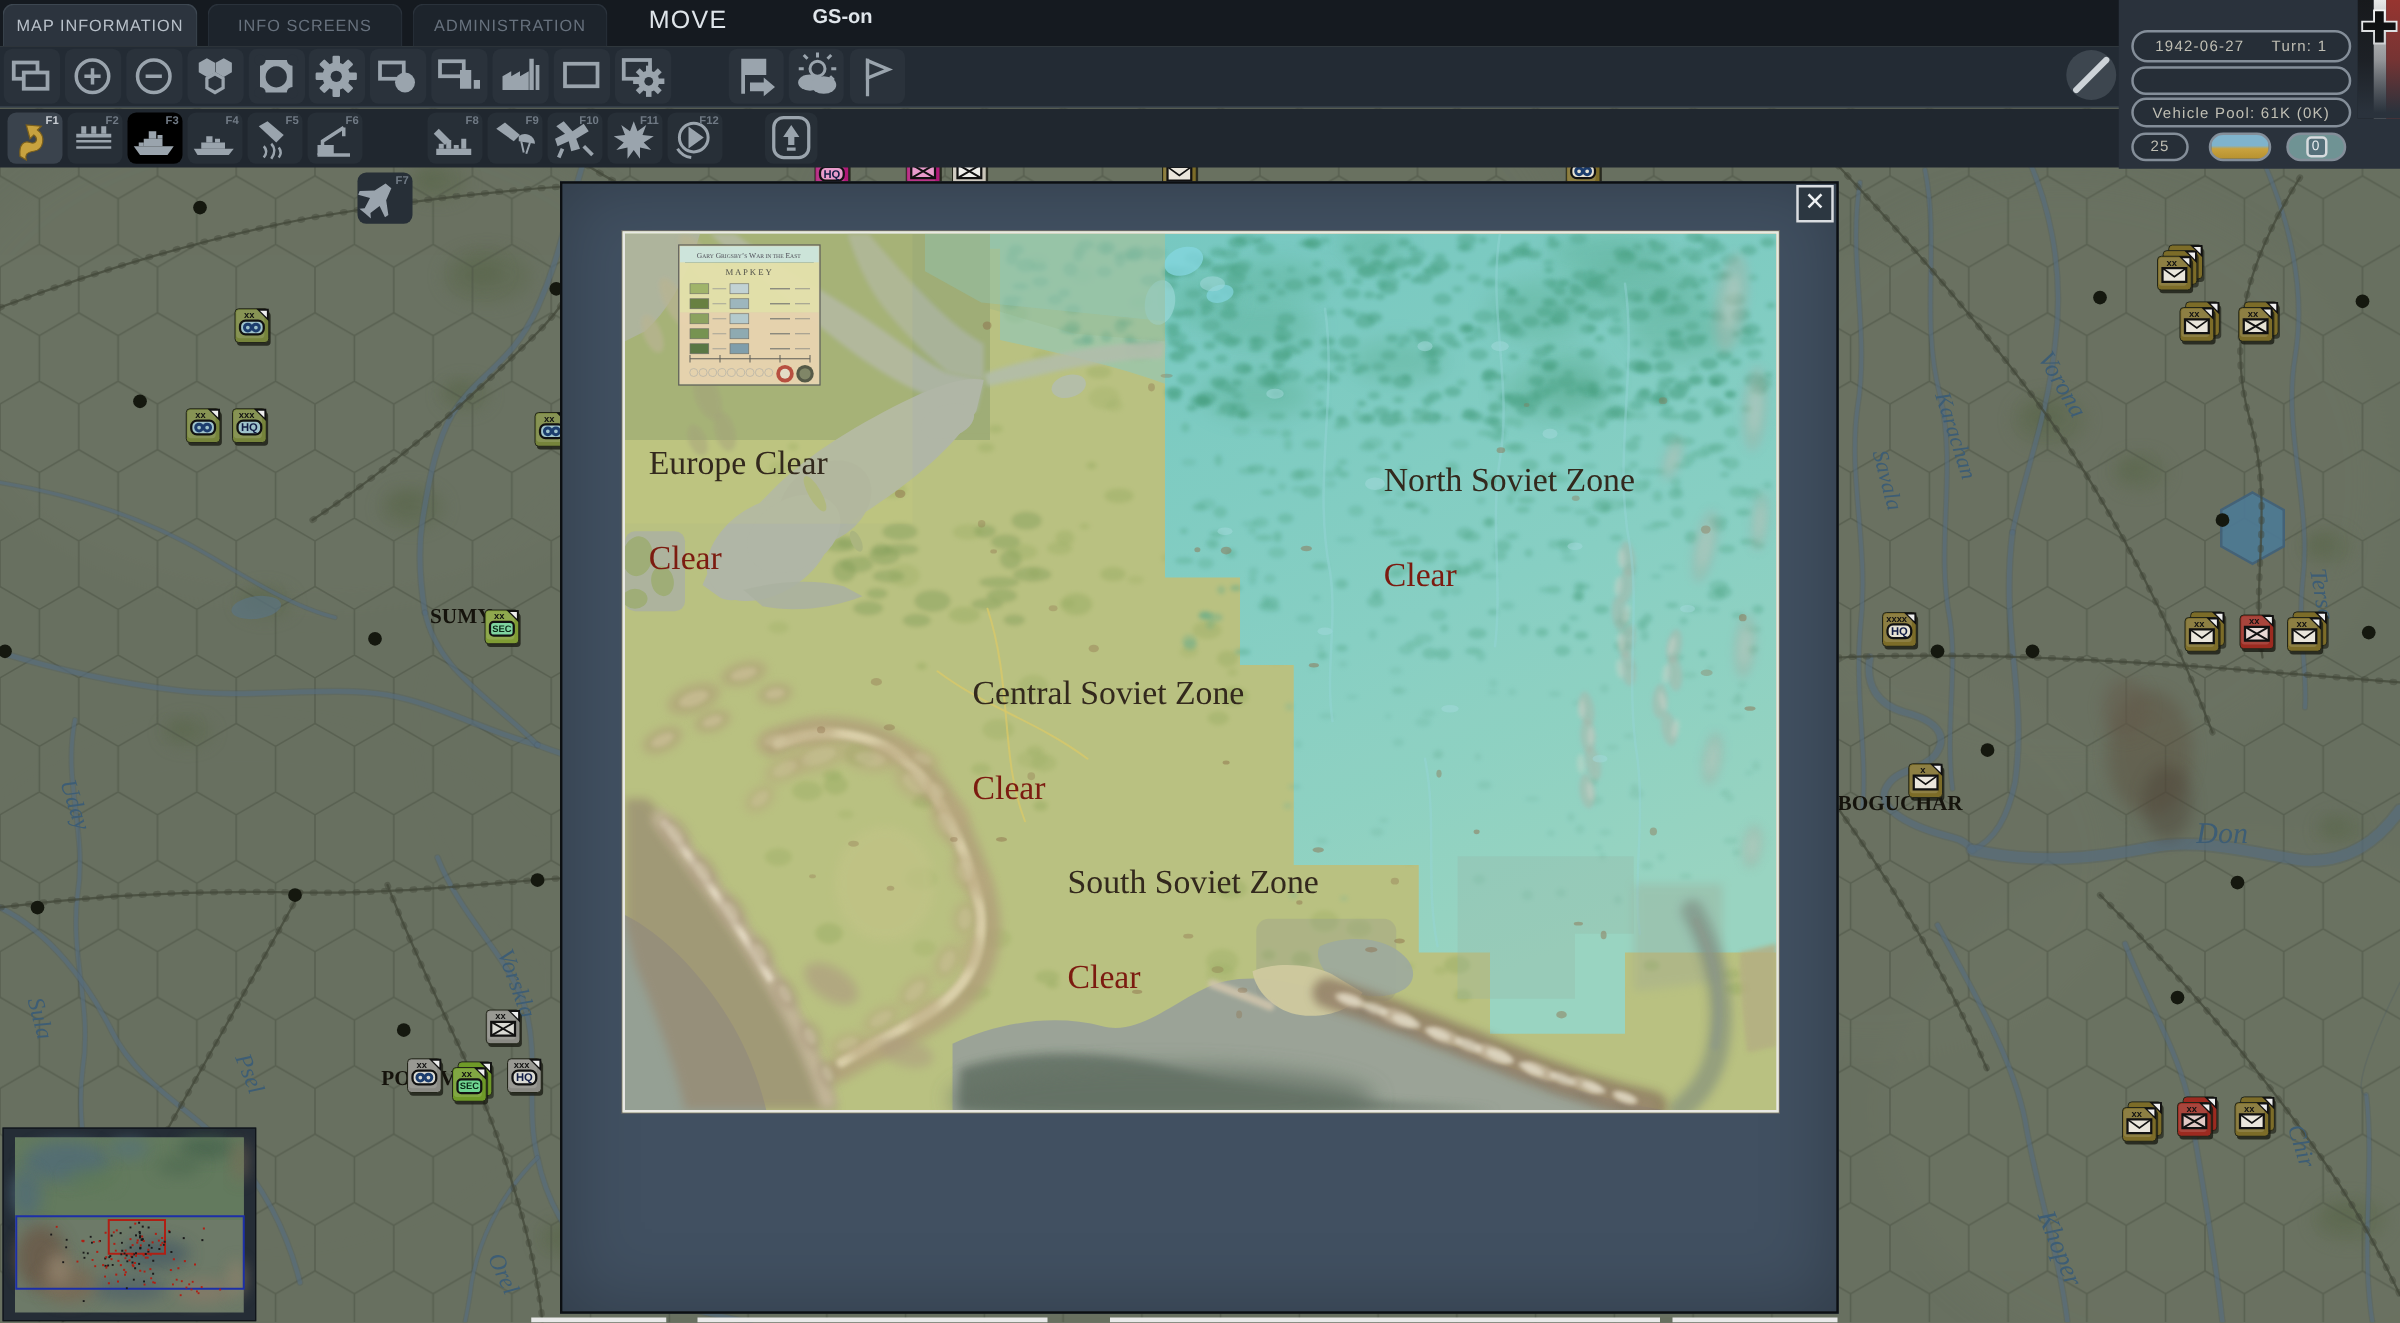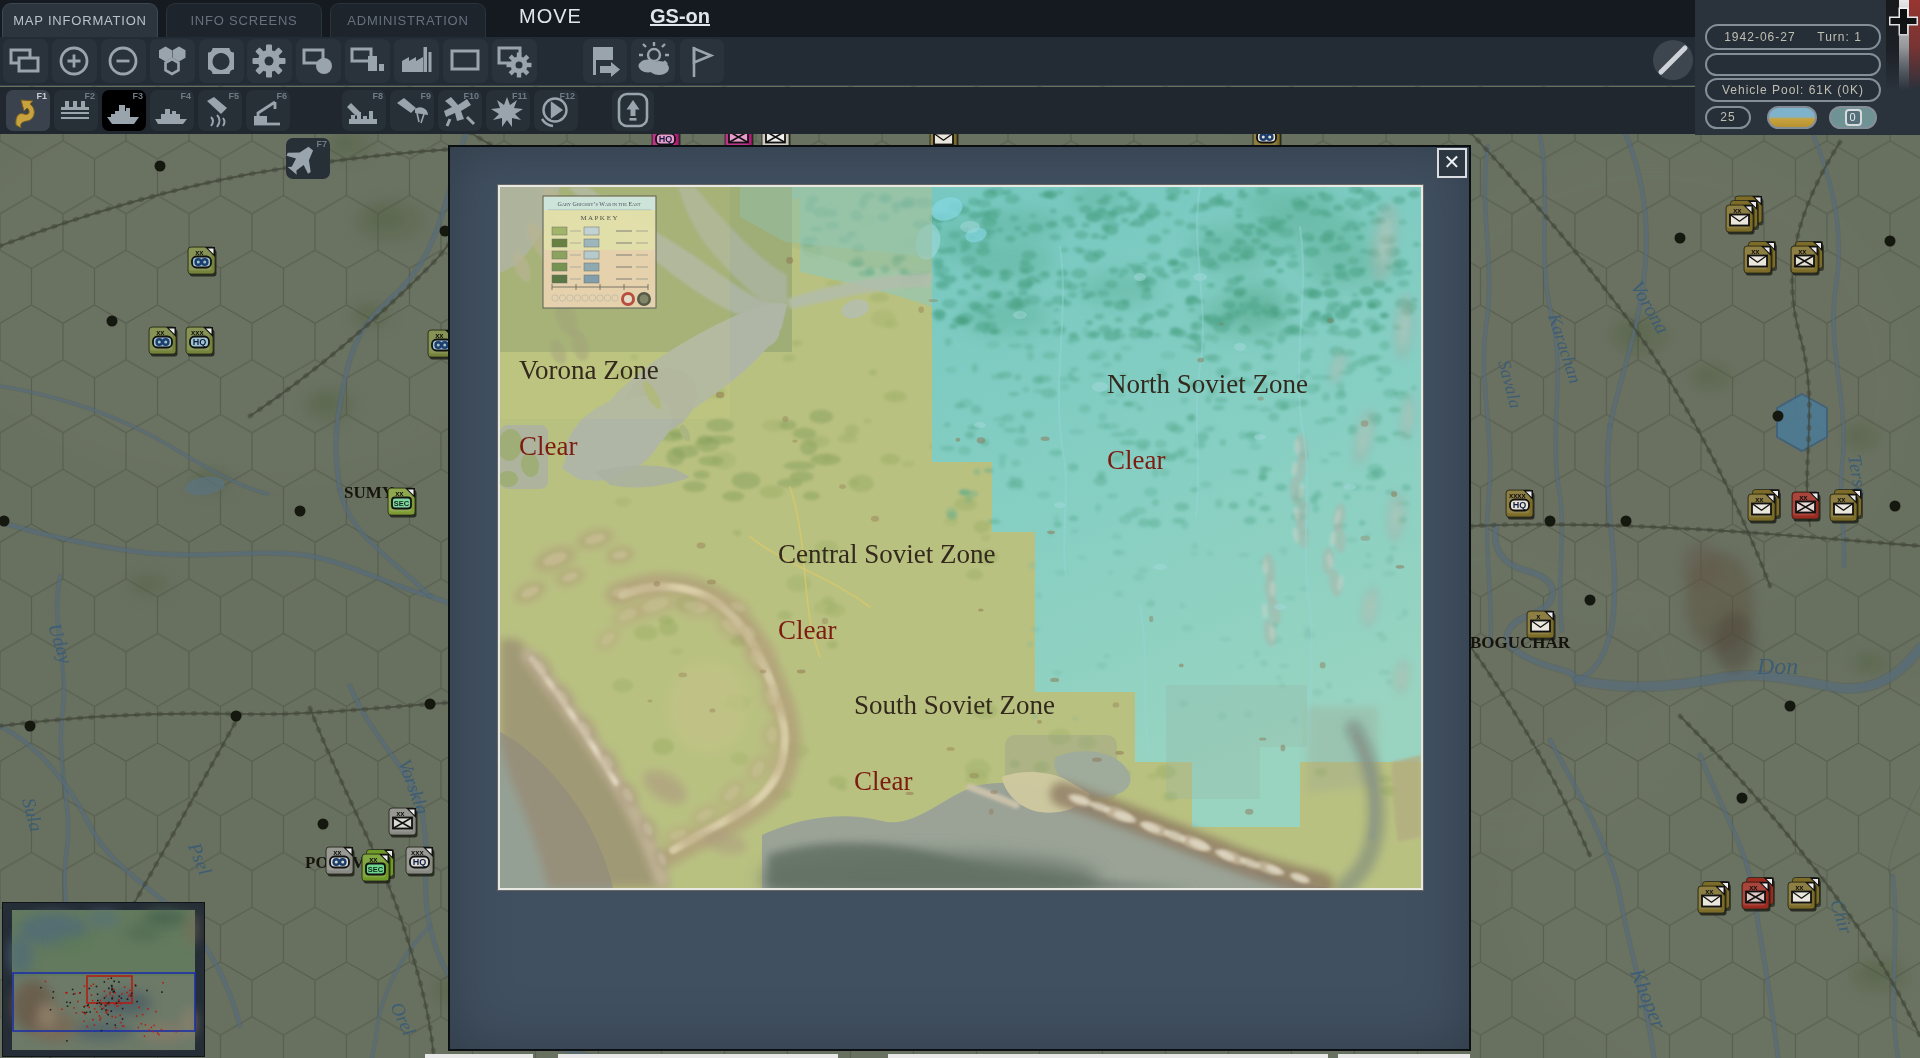--- a/index.html
+++ b/index.html
@@ -525,21 +525,21 @@
     <div class="tab" style="left:2px;width:156px;background:#2c343e;border:1px solid #3d4751;border-bottom:none;">
         <span class="tl" style="color:#b9c1ca">MAP INFORMATION</span>
       </div>
     <div class="tab" style="left:166px;width:156px;background:#1d242c;border:1px solid #2a323b;border-bottom:none;">
         <span class="tl" style="color:#67717d">INFO SCREENS</span>
       </div>
     <div class="tab" style="left:330px;width:156px;background:#1d242c;border:1px solid #2a323b;border-bottom:none;">
         <span class="tl" style="color:#67717d">ADMINISTRATION</span>
       </div>
     <div class="abs" style="left:519px;top:5px;width:120px;font-size:20px;color:#dfe5ea;letter-spacing:1px;">MOVE</div>
-    <div class="abs" style="left:650px;top:5px;width:120px;font-size:20px;color:#dfe5ea;font-weight:bold;text-decoration:underline;">GS-on</div>
+    <div class="abs" style="left:650px;top:5px;width:120px;font-size:16px;color:#dfe5ea;font-weight:bold;">GS-on</div>
   </div>
   <div id="row1">
       <div class="abs" style="left:3px;top:2px;width:45px;height:44px;background:#2a323b;border-radius:7px;"><svg width="45" height="44" viewBox="0 0 45 44">
           <g fill="none" stroke="#9aa4ad" stroke-width="3">
             <rect x="8" y="11" width="19" height="13"></rect>
             <rect x="16" y="19" width="19" height="13" fill="#2a323b"></rect>
           </g>
         </svg></div>
       <div class="abs" style="left:52px;top:2px;width:45px;height:44px;background:#2a323b;border-radius:7px;"><svg width="45" height="44" viewBox="0 0 45 44">
           <g stroke="#9aa4ad" stroke-width="2.8" fill="none">
@@ -2077,21 +2077,21 @@
               <circle cx="107.5" cy="111" r="3.2"></circle>
               <circle cx="115.0" cy="111" r="3.2"></circle>
             </g>
             <circle cx="128" cy="112" r="7" fill="#b8433a"></circle>
             <circle cx="128" cy="112" r="4" fill="#e8e0d0"></circle>
             <circle cx="144" cy="112" r="7" fill="#4a4f42"></circle>
             <circle cx="144" cy="112" r="4.5" fill="#7a8066"></circle>
           </g>
           <rect x="0" y="0" width="921" height="701" fill="#e0e090" opacity="0.05"></rect>
         </svg>
-      <div class="zlab" style="left:19px;top:168px;">Vorona Zone</div>
+      <div class="zlab" style="left:19px;top:168px;">Europe Clear</div>
       <div class="zclear" style="left:19px;top:200px;">Clear</div>
       <div class="zlab" style="left:607px;top:182px;">North Soviet Zone</div>
       <div class="zclear" style="left:607px;top:214px;">Clear</div>
       <div class="zlab" style="left:278px;top:352px;">Central Soviet Zone</div>
       <div class="zclear" style="left:278px;top:384px;">Clear</div>
       <div class="zlab" style="left:354px;top:503px;">South Soviet Zone</div>
       <div class="zclear" style="left:354px;top:535px;">Clear</div>
     </div>
   </div>
 

